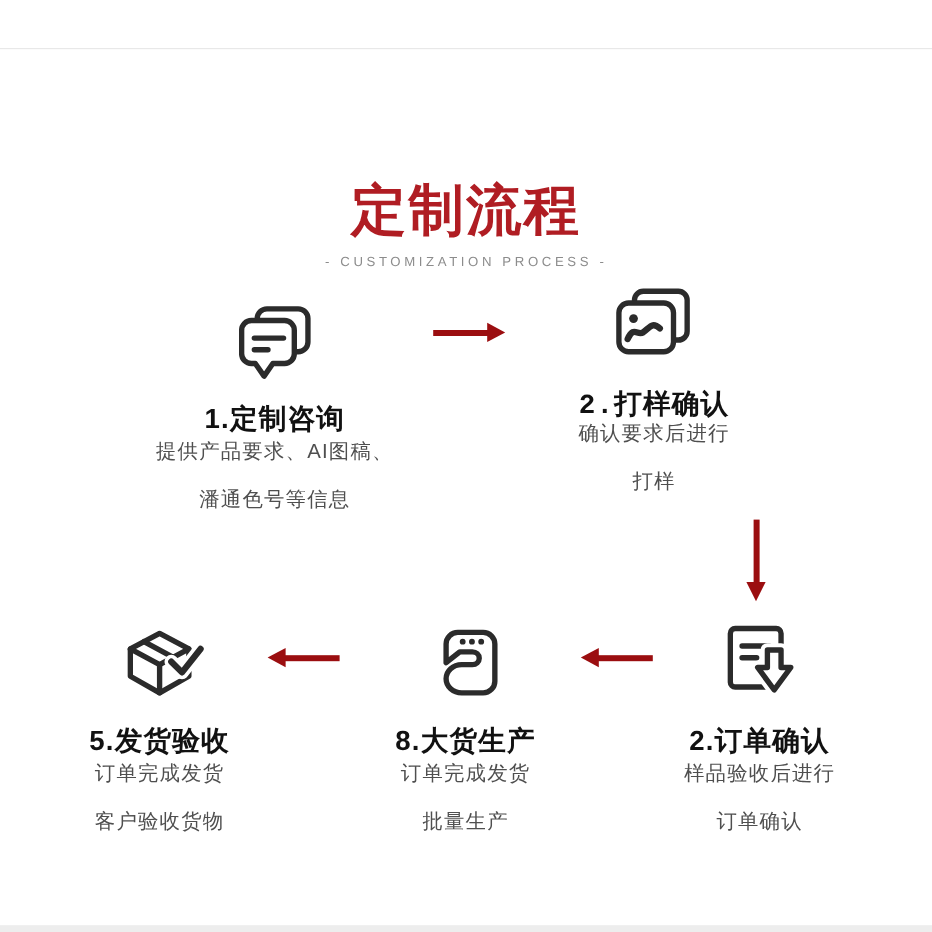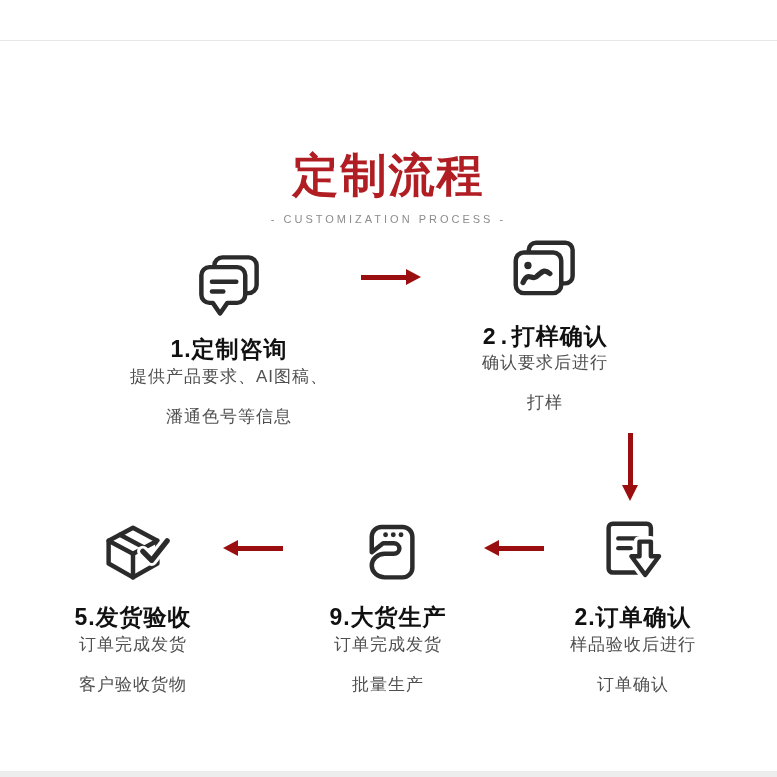--- a/index.html
+++ b/index.html
@@ -115,21 +115,21 @@
 
   <div class="step" id="step4">
     <div class="icon">
       <svg class="ico" width="78" height="78" viewBox="0 0 96 96">
         <path d="M28,47 V28 a12,12 0 0 1 12,-12 h26 a12,12 0 0 1 12,12 v38 a12,12 0 0 1 -12,12 H44 c-8.8,0 -16,-6.4 -16,-14.5 S35.2,49 44,49 h11 c3.9,0 7,-2.9 7,-6.5 S58.9,36 55,36 H42 Z"></path>
         <circle class="dot" cx="45" cy="25.5" r="3"></circle>
         <circle class="dot" cx="54.5" cy="25.5" r="3"></circle>
         <circle class="dot" cx="64" cy="25.5" r="3"></circle>
       </svg>
     </div>
-    <div class="step-title">9.大货生产</div>
+    <div class="step-title">8.大货生产</div>
     <div class="step-desc">订单完成发货</div>
     <div class="step-desc">批量生产</div>
   </div>
 
   <div class="step" id="step5">
     <div class="icon">
       <svg class="ico" width="78" height="78" viewBox="0 0 96 96">
         <path d="M18,33 L48,17 L78,33 L78,61 L48,78 L18,61 Z"></path>
         <path d="M18,33 L48,49 L78,33"></path>
         <line x1="48" y1="49" x2="48" y2="78"></line>

